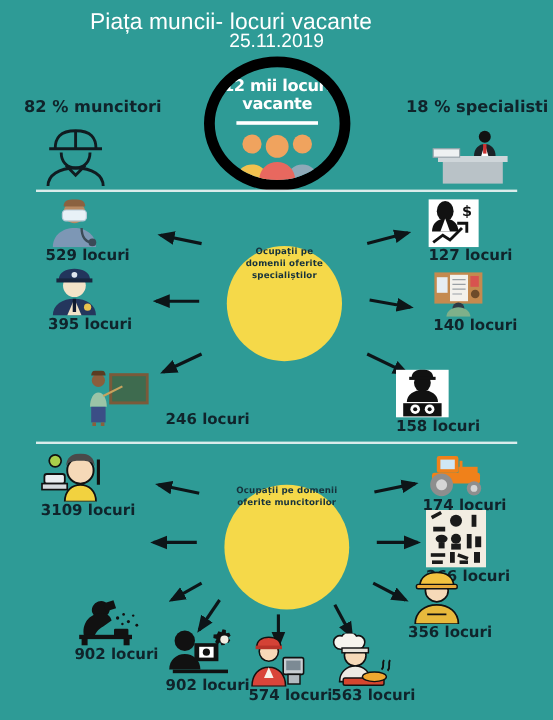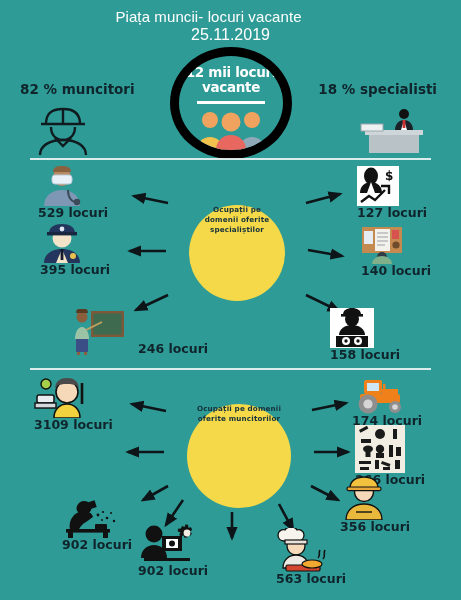--- a/index.html
+++ b/index.html
@@ -10,23 +10,23 @@
   }
   #poster {
     position: relative;
     width: 461px; height: 600px;
     background: #2E9B96;
     overflow: hidden;
   }
 
   
   #title {
-    position: absolute; top: 8px; left: 16px; width: 385px;
+    position: absolute; top: 8px; left: 0; width: 385px;
     text-align: center; color: #ffffff;
-    font-size: 15px; font-weight: 400; letter-spacing: .1px;
+    font-size: 19px; font-weight: 400; letter-spacing: .1px;
   }
   #subtitle {
     position: absolute; top: 26px; left: 0; width: 461px;
     text-align: center; color: #ffffff;
     font-size: 16px; font-weight: 400;
   }
 
   
   #badge {
     position: absolute; left: 170px; top: 47px;
@@ -54,21 +54,21 @@
   }
 
   
   .side-pct {
     position: absolute; color: #10242b;
     font-size: 13.5px; font-weight: 700;
     font-family: "DejaVu Sans", sans-serif;
     white-space: nowrap;
   }
   #pct-left  { left: 20px;  top: 81px; }
-  #pct-right { right: 24px; top: 81px; }
+  #pct-right { right: 4px; top: 81px; }
   #fig-left  { position: absolute; left: 32px;  top: 103px; width: 62px; height: 52px; }
   #fig-right { position: absolute; right: 30px; top: 104px; width: 74px; height: 50px; }
 
   
   .divider {
     position: absolute; left: 30px; width: 401px;
     height: 2px; background: #e9f3f2; opacity: .92;
   }
   #divider-1 { top: 158px; }
   #divider-2 { top: 368px; }
@@ -377,20 +377,33 @@
       <rect x="24" y="14" width="20" height="15" fill="#111"></rect>
       <rect x="28" y="17" width="12" height="9" fill="#fff"></rect>
       <circle cx="34" cy="21.5" r="3" fill="#111"></circle>
       <path d="M44 4l2.6.9.9-2.6 2.7.6.1 2.8 2.7-.4 1.2 2.5-2.2 1.7 1.9 2-1.6 2.3-2.6-1-.4 2.7-2.8.3-1-2.6-2.2 1.6-2.1-1.8 1.2-2.5-2.6-.9.2-2.8 2.8-.2z" fill="#111"></path>
       <circle cx="49" cy="11" r="3.4" fill="#F2EDE2"></circle>
       <rect x="6" y="36" width="46" height="3" fill="#111"></rect>
     </svg>
     <div class="item-label">902 locuri</div>
   </div>
 
+  <div class="item" style="left:207px; top:530px;">
+    <svg class="item-icon" width="50" height="42" viewBox="0 0 50 42">
+      <circle cx="17" cy="13" r="8" fill="#F6D9B8" stroke="#111" stroke-width="1.3"></circle>
+      <path d="M7 9c0-5 4-8 10-8s10 3 10 8z" fill="#D44236" stroke="#111" stroke-width="1.3"></path>
+      <rect x="6" y="8" width="22" height="3" fill="#B8342A"></rect>
+      <path d="M3 42c0-10 6-16 14-16s14 6 14 16z" fill="#D9453A" stroke="#111" stroke-width="1.3"></path>
+      <path d="M17 26l-4 9h8z" fill="#F7F2EA"></path>
+      <rect x="29" y="18" width="17" height="14" rx="1.5" fill="#C9CED2" stroke="#111" stroke-width="1.3"></rect>
+      <rect x="31.5" y="20.5" width="12" height="8" fill="#7C8A94"></rect>
+      <rect x="33" y="32" width="10" height="8" fill="#B3BAC0" stroke="#111" stroke-width="1.2"></rect>
+    </svg>
+    <div class="item-label">574 locuri</div>
+  </div>
 
   <div class="item" style="left:276px; top:528px;">
     <svg class="item-icon" width="56" height="44" viewBox="0 0 56 44">
       <circle cx="20" cy="18" r="9" fill="#F6D9B8" stroke="#111" stroke-width="1.3"></circle>
       <path d="M8 13c-4 0-6-3-6-6 0-4 4-6 7-5 1-2 4-3 6-3s5 1 6 3c3-1 7 1 7 5 0 3-2 6-6 6z" fill="#F7F4EE" stroke="#111" stroke-width="1.3"></path>
       <rect x="9" y="12" width="22" height="4" fill="#E8E3DA" stroke="#111" stroke-width="1.2"></rect>
       <path d="M7 40c0-8 6-13 13-13s13 5 13 13z" fill="#EDEAE3" stroke="#111" stroke-width="1.3"></path>
       <rect x="10" y="37" width="34" height="6" rx="1.5" fill="#D5462F" stroke="#111" stroke-width="1.2"></rect>
       <ellipse cx="36" cy="36" rx="10" ry="4" fill="#F0A830" stroke="#111" stroke-width="1.2"></ellipse>
       <g stroke="#111" stroke-width="1.6" fill="none">

